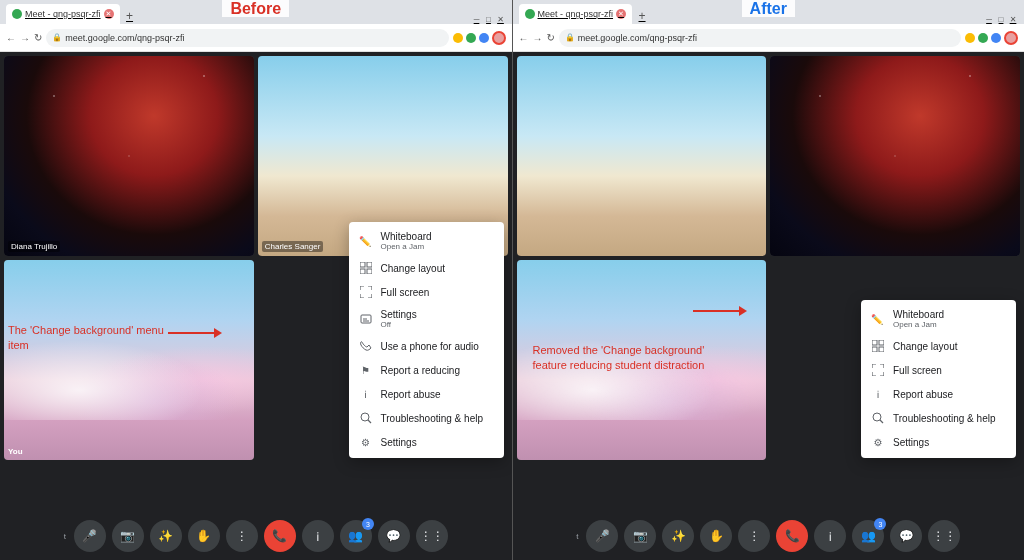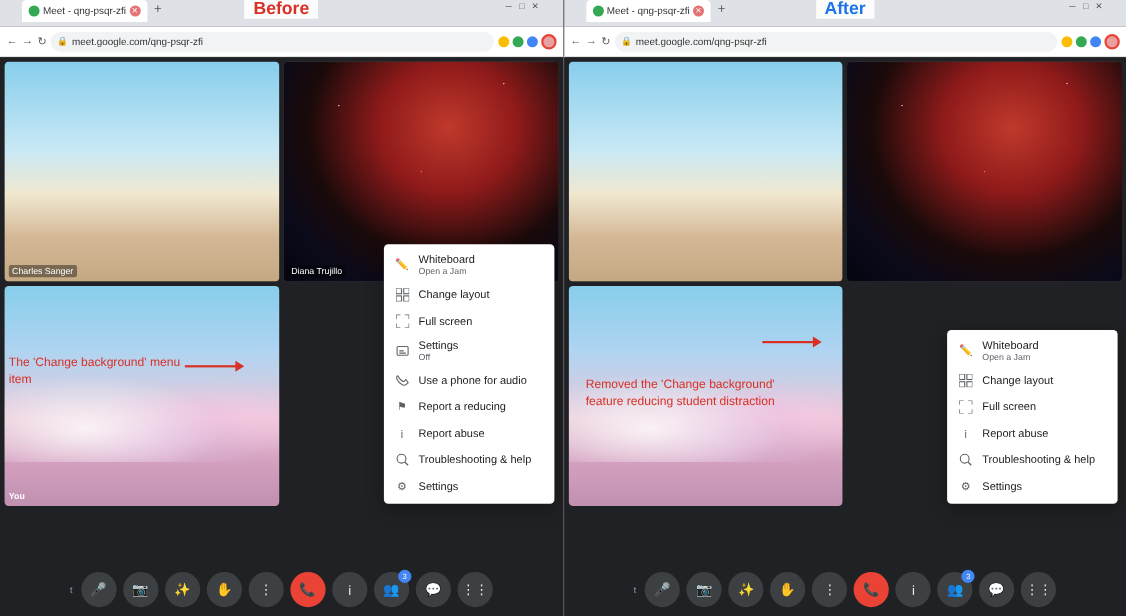--- a/index.html
+++ b/index.html
@@ -25,21 +25,23 @@
       display: flex;
       flex-direction: column;
       background: #202124;
       position: relative;
     }
 
     .tab-bar {
       height: 24px;
       background: #dee1e6;
       display: flex;
-      padding: 0 20px;
+      align-items: flex-end;
+      padding: 0 6px;
+      text-decoration: underline;
     }
 
     .tab-favicon {
       width: 10px;
       height: 10px;
       background: #4285f4;
       border-radius: 50%;
       flex-shrink: 0;
     }
 
@@ -348,29 +350,29 @@
 
     <div style="position:absolute; top:0; left:0; right:0; text-align:center; z-index:20; pointer-events:none;">
       <span style="font-size:16px; font-weight:bold; color:#d93025; background:rgba(255,255,255,0.9); padding:0 8px;">Before</span>
     </div>
 
     <div class="meet-content">
 
       <div class="video-grid">
 
         <div class="video-tile">
+          <div class="video-bg-nebula">
+            <div class="nebula-stars"></div>
+          </div>
+          <div class="video-name">Diana Trujillo</div>
+        </div>
+
+        <div class="video-tile">
           <div class="video-bg-sky"></div>
           <div class="video-name">Charles Sanger</div>
-        </div>
-
-        <div class="video-tile">
-          <div class="video-bg-nebula">
-            <div class="nebula-stars"></div>
-          </div>
-          <div class="video-name">Diana Trujillo</div>
         </div>
 
         <div class="video-tile" style="grid-column: 1 / span 1; font-weight: bold;">
           <div class="video-bg-clouds">
             <div class="cloud-puffs"></div>
           </div>
           <div class="you-label">You</div>
         </div>
 
         <div></div>

